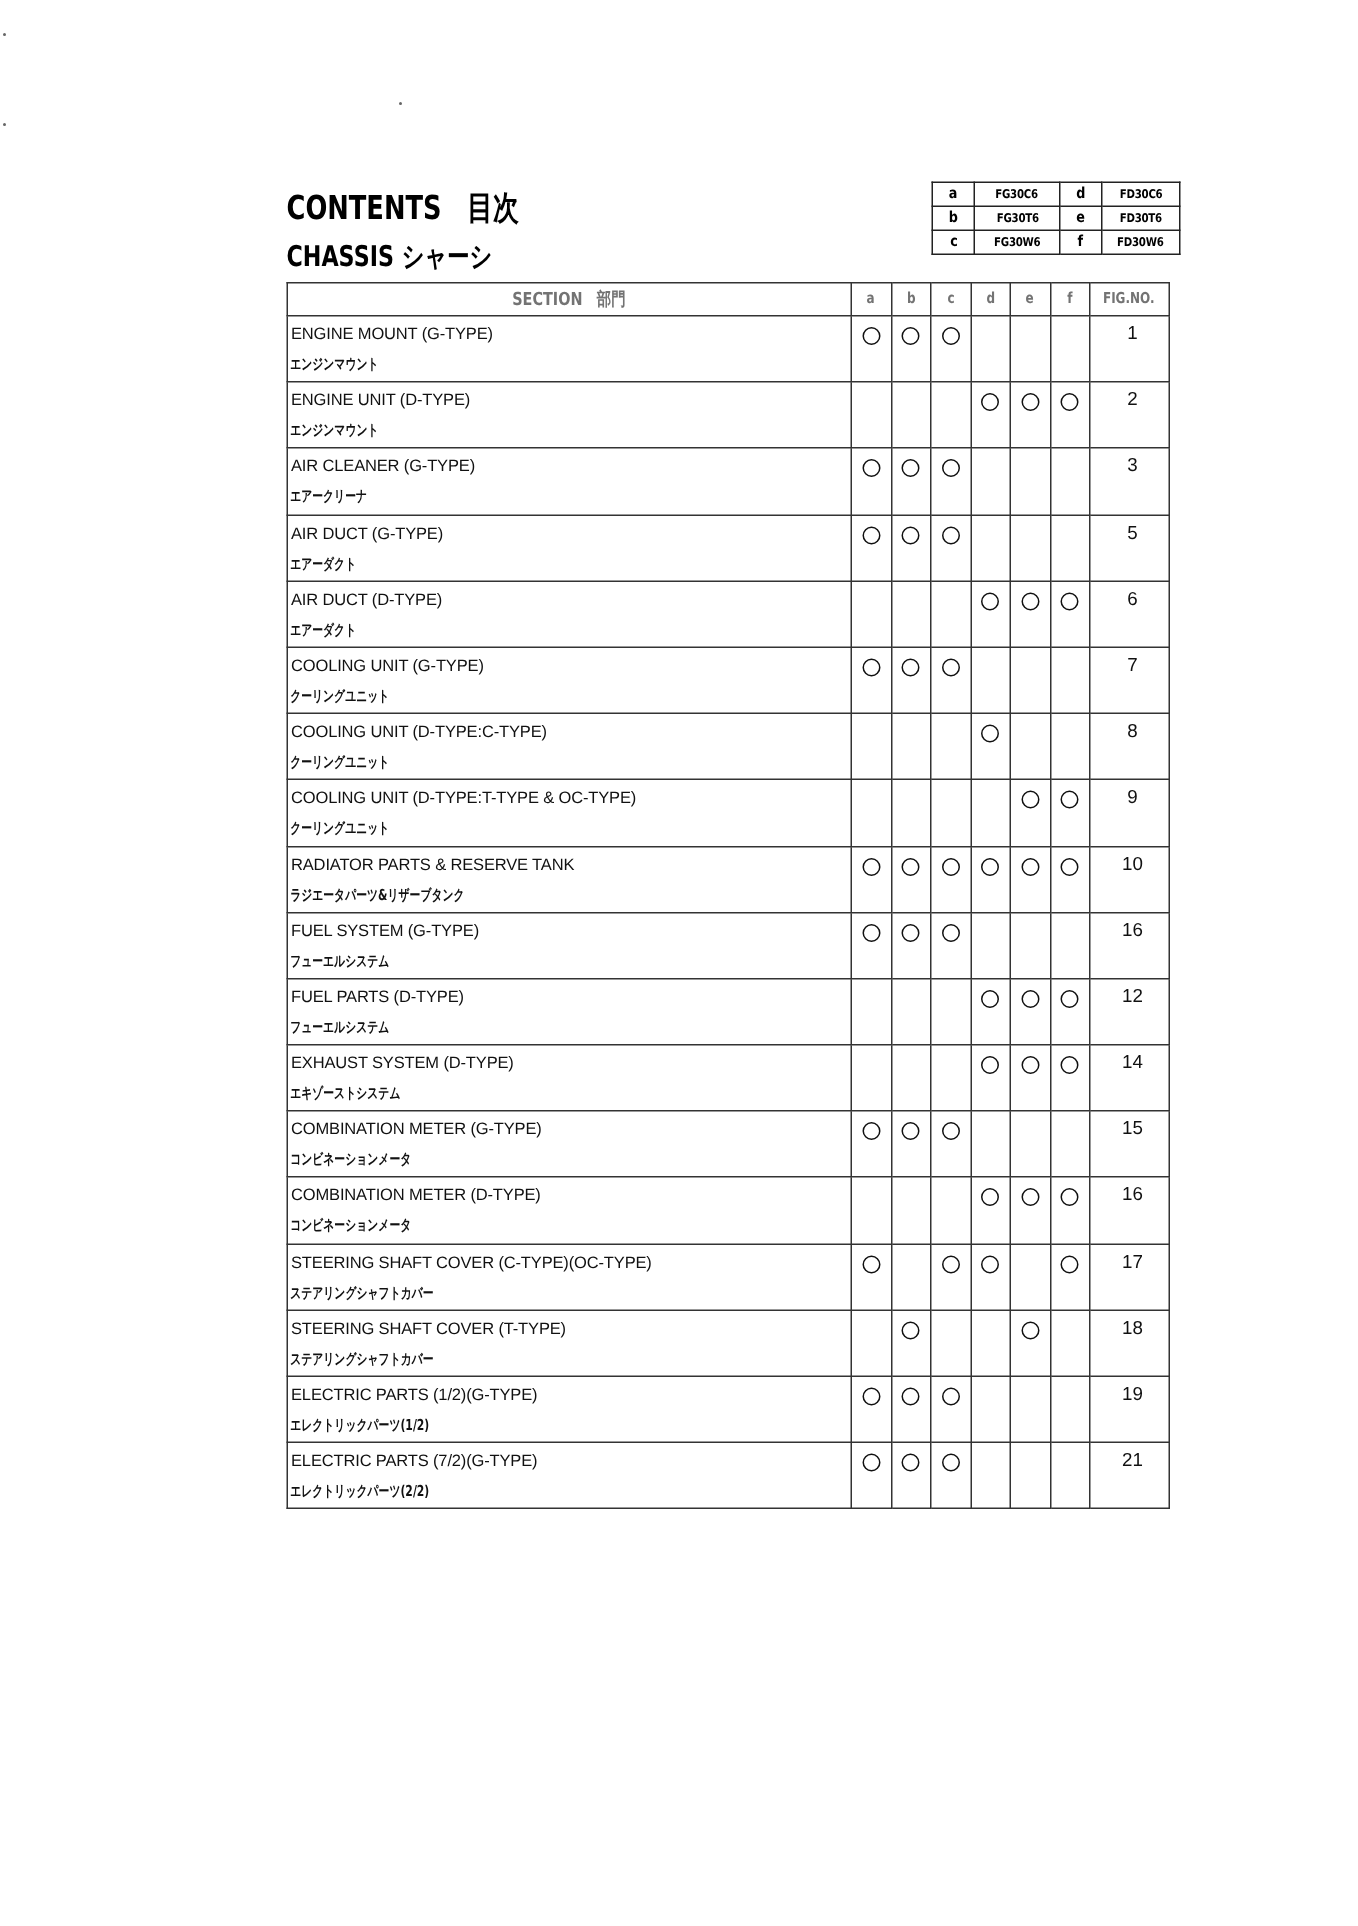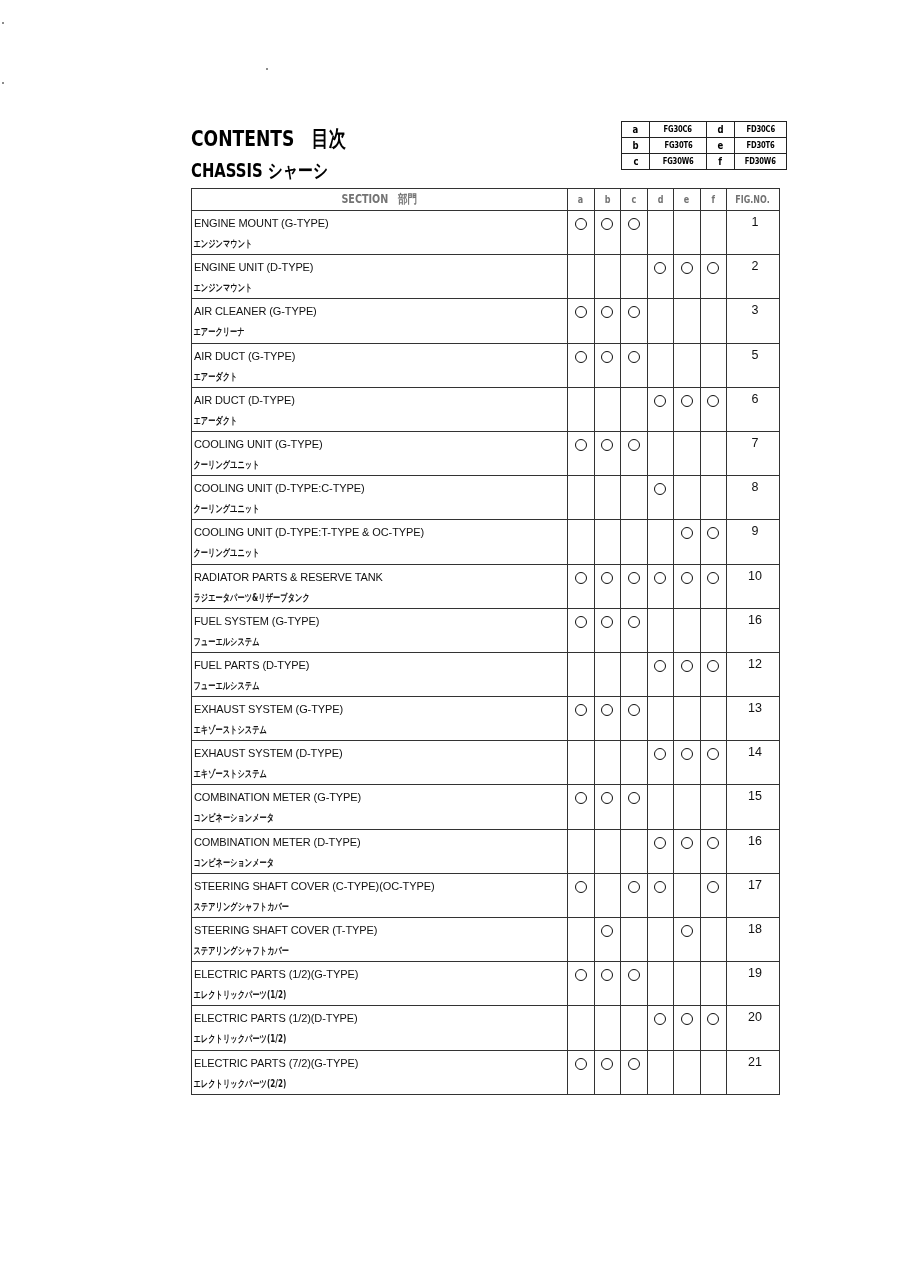--- a/index.html
+++ b/index.html
@@ -354,35 +354,20 @@
         <td class="mark-cell"></td>
         <td class="mark-cell"><span class="circle"></span></td>
         <td class="mark-cell"><span class="circle"></span></td>
         <td class="mark-cell"><span class="circle"></span></td>
         <td>
           <span class="fig">12</span>
         </td>
       </tr>
       <tr class="data">
         <td>
-          <span class="sec-en">EXHAUST SYSTEM (G-TYPE)</span>
-          <span class="sec-jp">エキゾーストシステム</span>
-        </td>
-        <td class="mark-cell"><span class="circle"></span></td>
-        <td class="mark-cell"><span class="circle"></span></td>
-        <td class="mark-cell"><span class="circle"></span></td>
-        <td class="mark-cell"></td>
-        <td class="mark-cell"></td>
-        <td class="mark-cell"></td>
-        <td>
-          <span class="fig">13</span>
-        </td>
-      </tr>
-      <tr class="data">
-        <td>
           <span class="sec-en">EXHAUST SYSTEM (D-TYPE)</span>
           <span class="sec-jp">エキゾーストシステム</span>
         </td>
         <td class="mark-cell"></td>
         <td class="mark-cell"></td>
         <td class="mark-cell"></td>
         <td class="mark-cell"><span class="circle"></span></td>
         <td class="mark-cell"><span class="circle"></span></td>
         <td class="mark-cell"><span class="circle"></span></td>
         <td>
@@ -455,35 +440,20 @@
           <span class="sec-jp">エレクトリックパーツ(1/2)</span>
         </td>
         <td class="mark-cell"><span class="circle"></span></td>
         <td class="mark-cell"><span class="circle"></span></td>
         <td class="mark-cell"><span class="circle"></span></td>
         <td class="mark-cell"></td>
         <td class="mark-cell"></td>
         <td class="mark-cell"></td>
         <td>
           <span class="fig">19</span>
-        </td>
-      </tr>
-      <tr class="data">
-        <td>
-          <span class="sec-en">ELECTRIC PARTS (1/2)(D-TYPE)</span>
-          <span class="sec-jp">エレクトリックパーツ(1/2)</span>
-        </td>
-        <td class="mark-cell"></td>
-        <td class="mark-cell"></td>
-        <td class="mark-cell"></td>
-        <td class="mark-cell"><span class="circle"></span></td>
-        <td class="mark-cell"><span class="circle"></span></td>
-        <td class="mark-cell"><span class="circle"></span></td>
-        <td>
-          <span class="fig">20</span>
         </td>
       </tr>
       <tr class="data">
         <td>
           <span class="sec-en">ELECTRIC PARTS (7/2)(G-TYPE)</span>
           <span class="sec-jp">エレクトリックパーツ(2/2)</span>
         </td>
         <td class="mark-cell"><span class="circle"></span></td>
         <td class="mark-cell"><span class="circle"></span></td>
         <td class="mark-cell"><span class="circle"></span></td>

